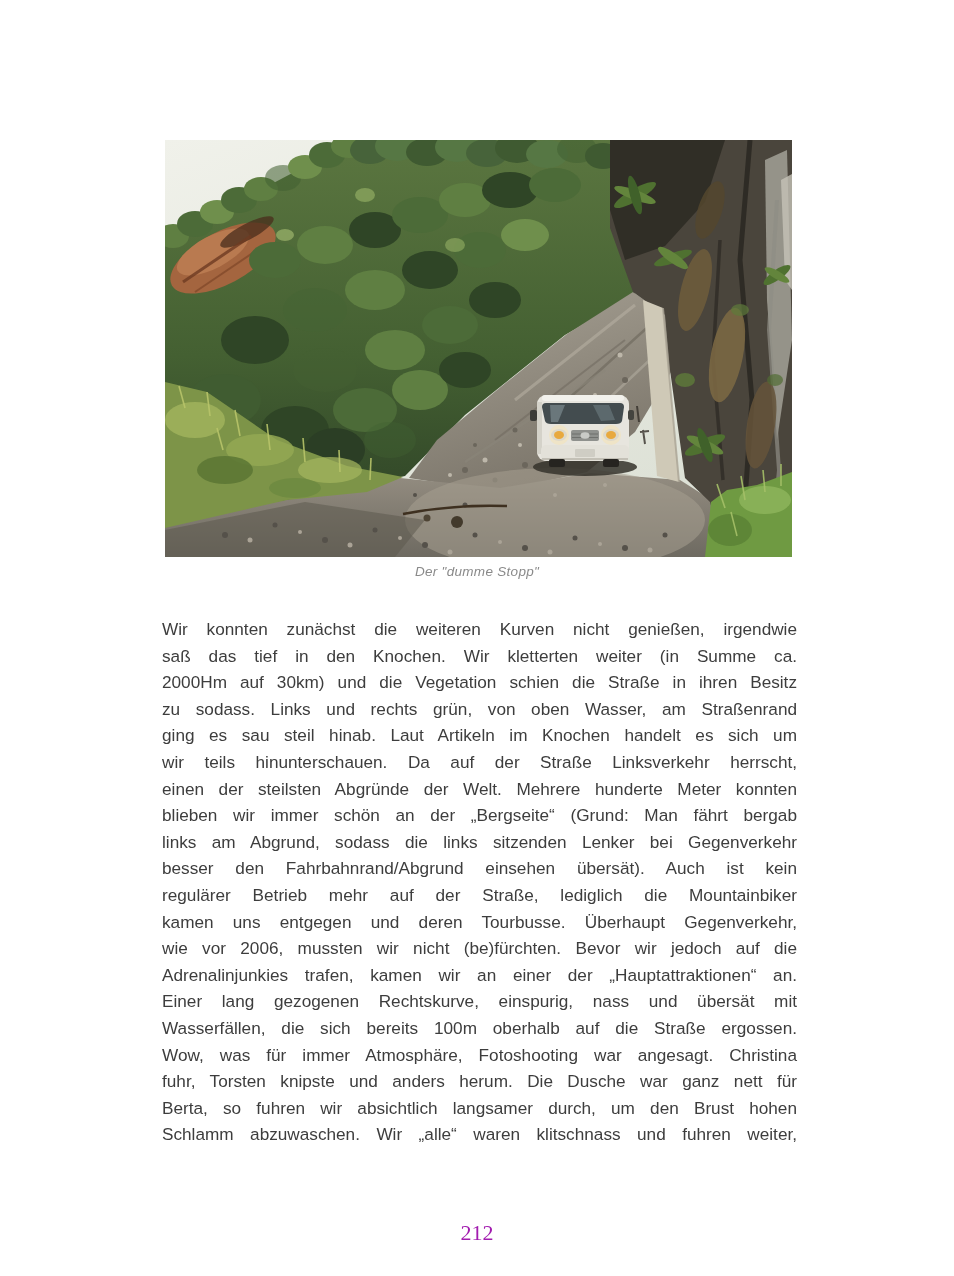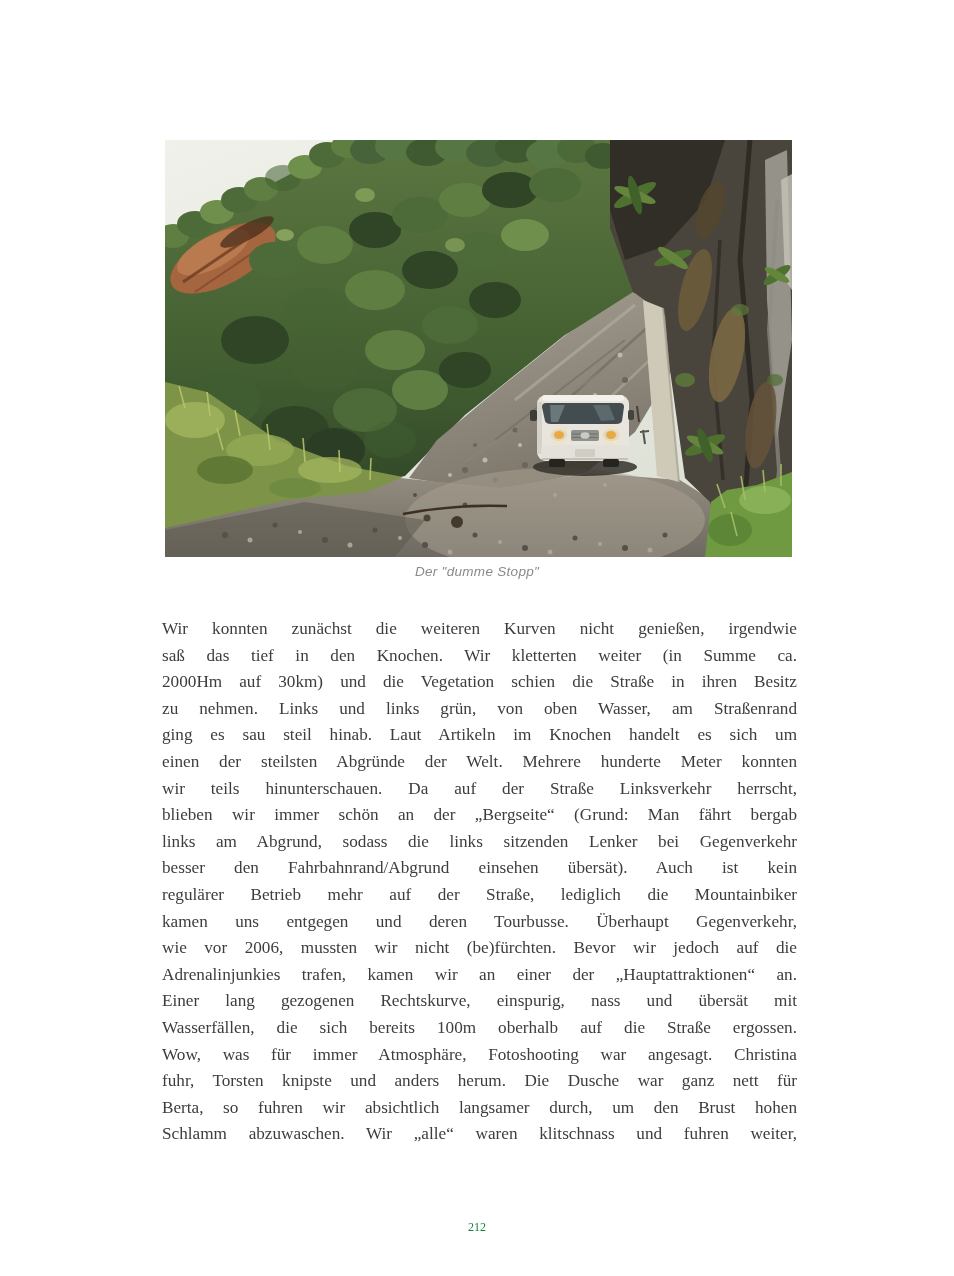--- a/index.html
+++ b/index.html
@@ -22,33 +22,32 @@
     font-style:italic;
     font-size:13.5px;
     color:#8a8a8a;
     letter-spacing:.3px;
   }
   .bodytext{
     position:absolute;left:162px;top:616px;width:635px;
     font-size:17.2px;
     line-height:26.6px;
     color:#3d3d3d;
-    font-family:Liberation Serif, serif;
   }
   .bodytext .line{
     text-align:justify;
     text-align-last:justify;
     white-space:normal;
   }
   .pagenum{
     position:absolute;left:0;top:1220px;width:954px;
     text-align:center;
     font-family:"Liberation Serif", serif;
-    font-size:12px;
-    color:#15803d;
+    font-size:22px;
+    color:#a21caf;
   }
 </style>
 </head>
 <body>
 
 <div class="sheet">
 
   <figure class="photo">
     <svg viewBox="0 0 627 417" preserveAspectRatio="none" xmlns="http://www.w3.org/2000/svg">
       <defs>
@@ -323,24 +322,24 @@
       </g>
     </svg>
   </figure>
 
   <div class="caption">Der "dumme Stopp"</div>
 
   <div class="bodytext">
       <div class="line">Wir konnten zunächst die weiteren Kurven nicht genießen, irgendwie</div>
       <div class="line">saß das tief in den Knochen. Wir kletterten weiter (in Summe ca.</div>
       <div class="line">2000Hm auf 30km) und die Vegetation schien die Straße in ihren Besitz</div>
-      <div class="line">zu nehmen. Links und links grün, von oben Wasser, am Straßenrand</div>
+      <div class="line">zu sodass. Links und rechts grün, von oben Wasser, am Straßenrand</div>
       <div class="line">ging es sau steil hinab. Laut Artikeln im Knochen handelt es sich um</div>
+      <div class="line">wir teils hinunterschauen. Da auf der Straße Linksverkehr herrscht,</div>
       <div class="line">einen der steilsten Abgründe der Welt. Mehrere hunderte Meter konnten</div>
-      <div class="line">wir teils hinunterschauen. Da auf der Straße Linksverkehr herrscht,</div>
       <div class="line">blieben wir immer schön an der „Bergseite“ (Grund: Man fährt bergab</div>
       <div class="line">links am Abgrund, sodass die links sitzenden Lenker bei Gegenverkehr</div>
       <div class="line">besser den Fahrbahnrand/Abgrund einsehen übersät). Auch ist kein</div>
       <div class="line">regulärer Betrieb mehr auf der Straße, lediglich die Mountainbiker</div>
       <div class="line">kamen uns entgegen und deren Tourbusse. Überhaupt Gegenverkehr,</div>
       <div class="line">wie vor 2006, mussten wir nicht (be)fürchten. Bevor wir jedoch auf die</div>
       <div class="line">Adrenalinjunkies trafen, kamen wir an einer der „Hauptattraktionen“ an.</div>
       <div class="line">Einer lang gezogenen Rechtskurve, einspurig, nass und übersät mit</div>
       <div class="line">Wasserfällen, die sich bereits 100m oberhalb auf die Straße ergossen.</div>
       <div class="line">Wow, was für immer Atmosphäre, Fotoshooting war angesagt. Christina</div>

